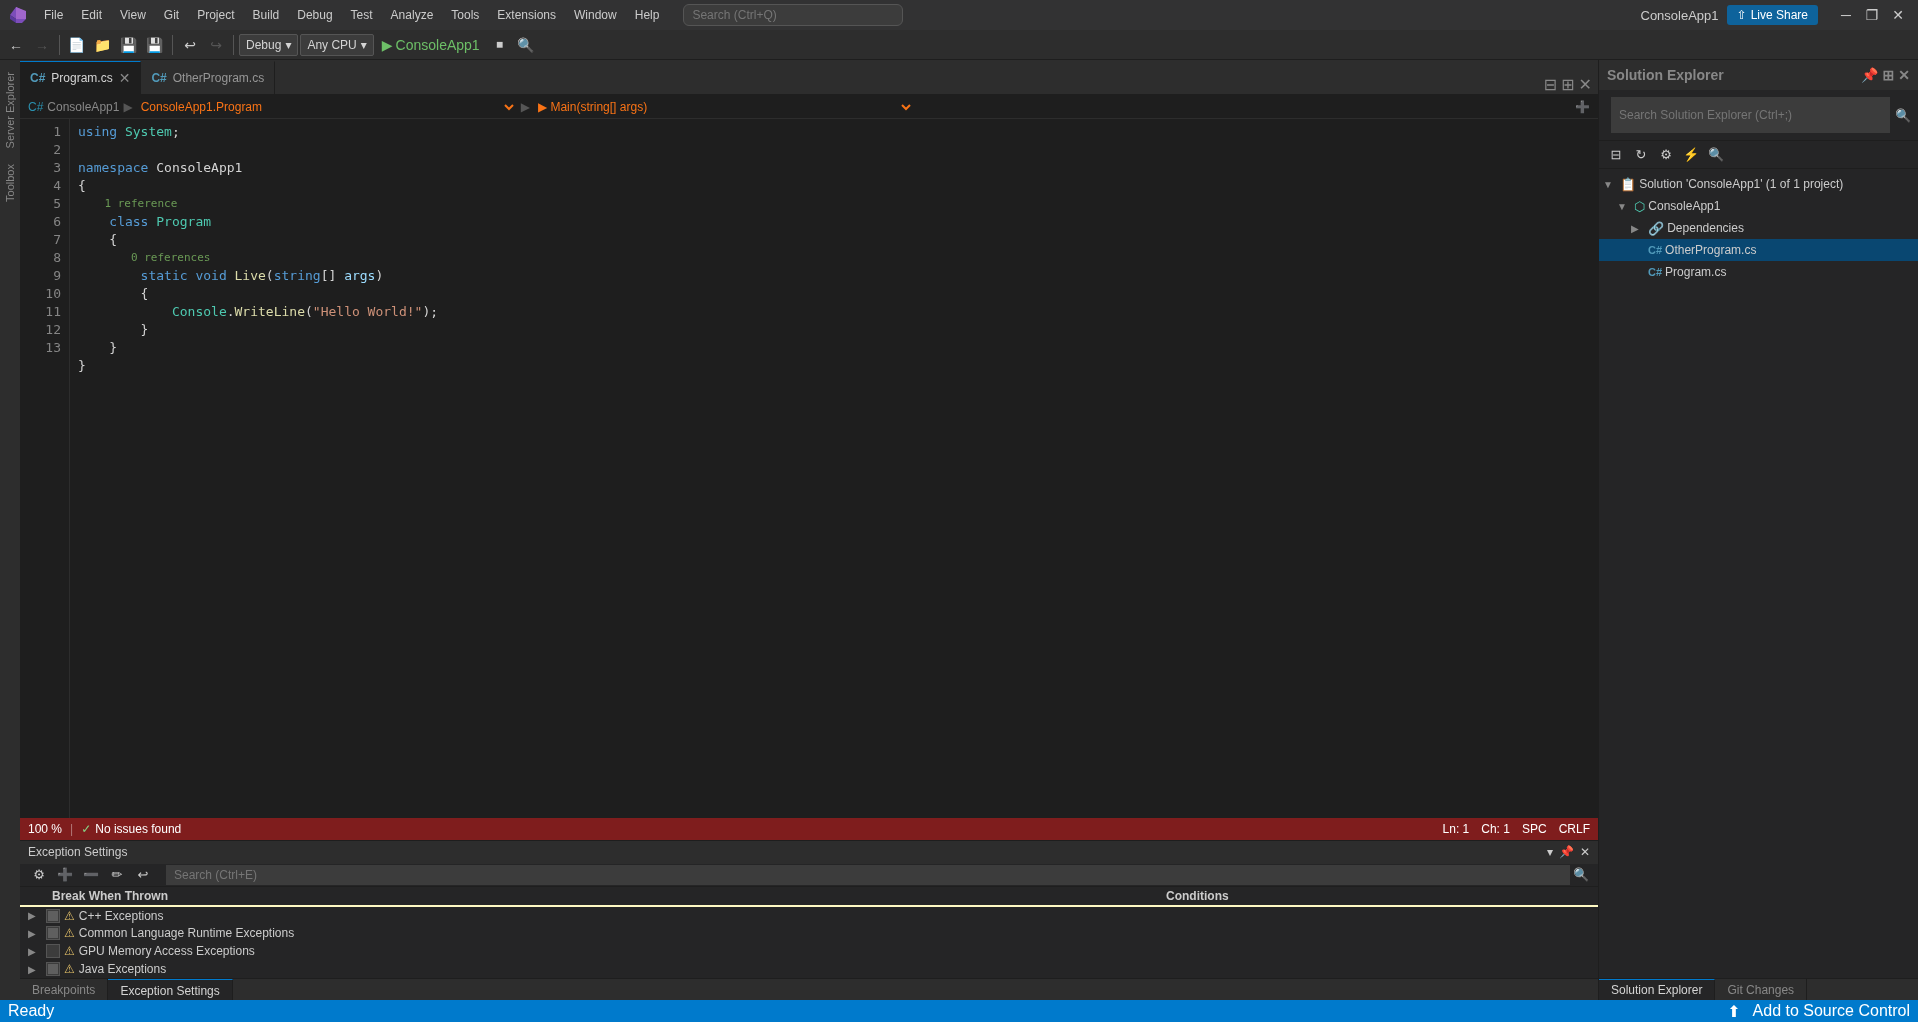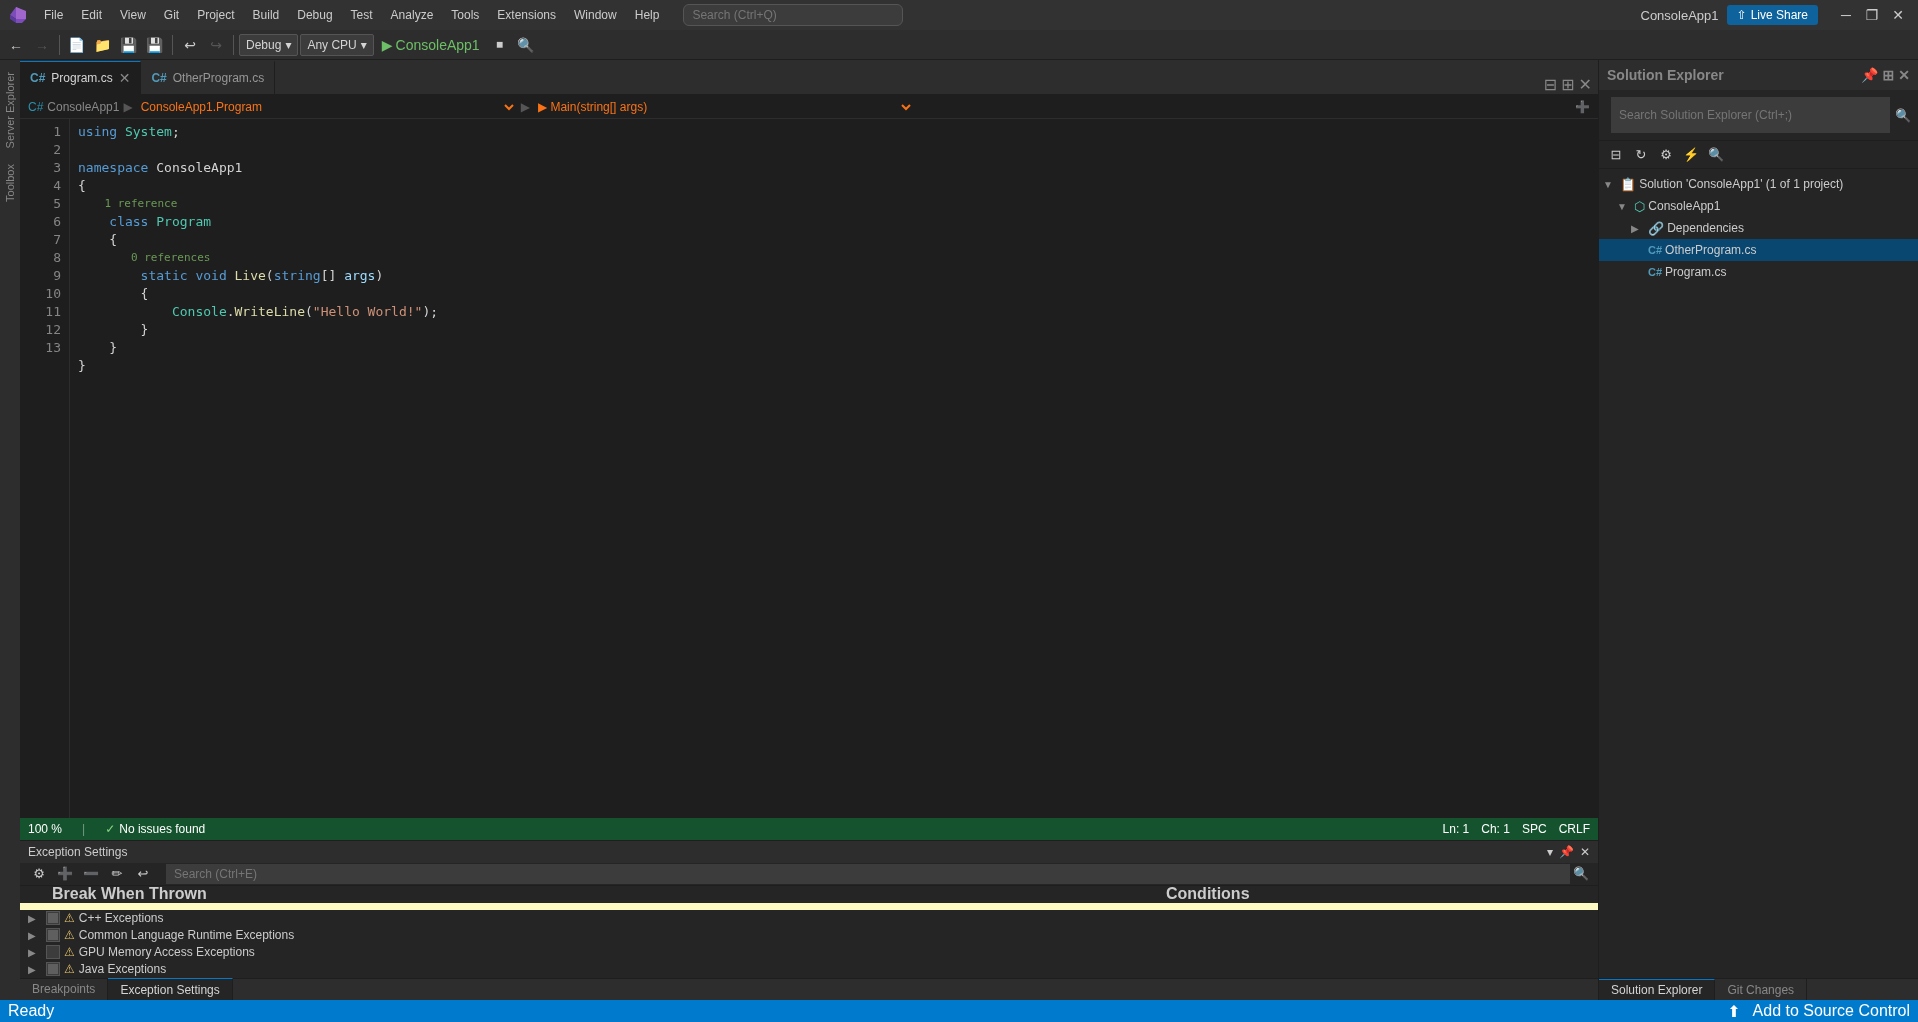--- a/index.html
+++ b/index.html
@@ -296,25 +296,25 @@
 
     .scrollbar-right {
       width: 12px;
       background: #1e1e1e;
       flex-shrink: 0;
     }
 
     
     .editor-status-bar {
       height: 22px;
-      background: #14532d;
+      background: #7f1d1d;
       display: flex;
       align-items: center;
       padding: 0 8px;
-      gap: 20px;
+      gap: 8px;
       font-size: 12px;
       color: white;
       flex-shrink: 0;
     }
     .editor-status-bar .zoom {
       background: transparent;
       color: white;
       font-size: 12px;
       cursor: pointer;
     }
@@ -381,22 +381,22 @@
     .exc-search-icon {
       color: #888;
       font-size: 13px;
     }
     .exception-table-header {
       height: 24px;
       display: flex;
       align-items: center;
       padding: 0 32px;
       background: #252526;
-      border-bottom: 7px solid #fef9c3;
-      font-size: 16px;
+      border-bottom: 2px solid #fef9c3;
+      font-size: 12px;
       color: #cccccc;
       font-weight: 600;
     }
     .exception-table-header .col-name { flex: 1; }
     .exception-table-header .col-conditions { width: 400px; }
     .exception-row {
       height: 22px;
       display: flex;
       align-items: center;
       padding: 0 8px;
@@ -420,21 +420,21 @@
       color: #e8c46a;
       font-size: 12px;
     }
     .exception-row .exc-name { flex: 1; }
 
     
     .panel-tabs {
       height: 22px;
       background: #2d2d2d;
       display: flex;
-      align-items: center;
+      align-items: flex-start;
       gap: 0;
       border-top: 1px solid #1e1e1e;
     }
     .panel-tab {
       height: 22px;
       padding: 0 12px;
       display: flex;
       align-items: center;
       font-size: 12px;
       color: #888;

